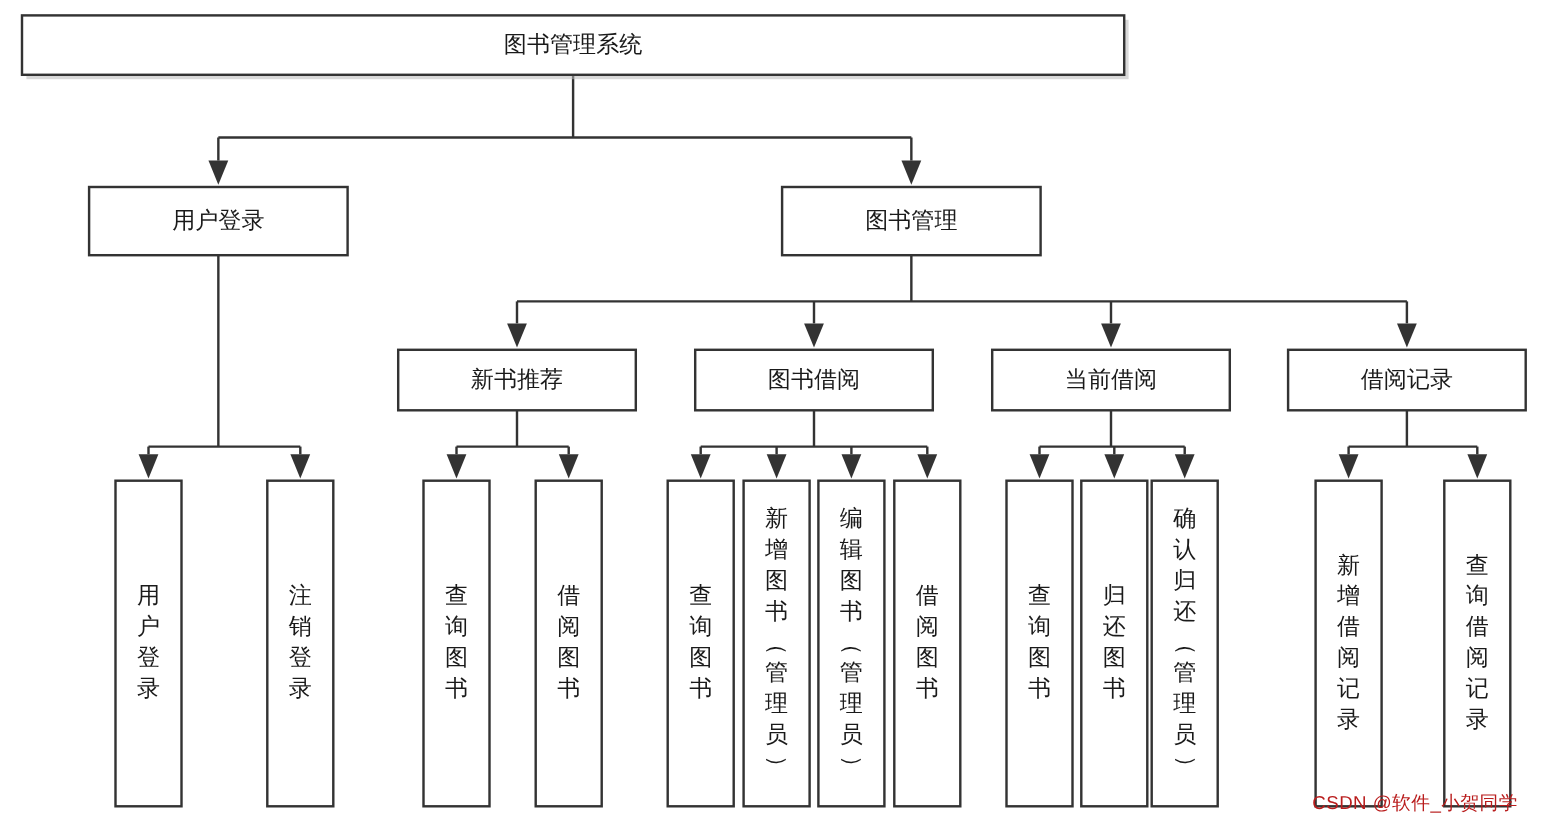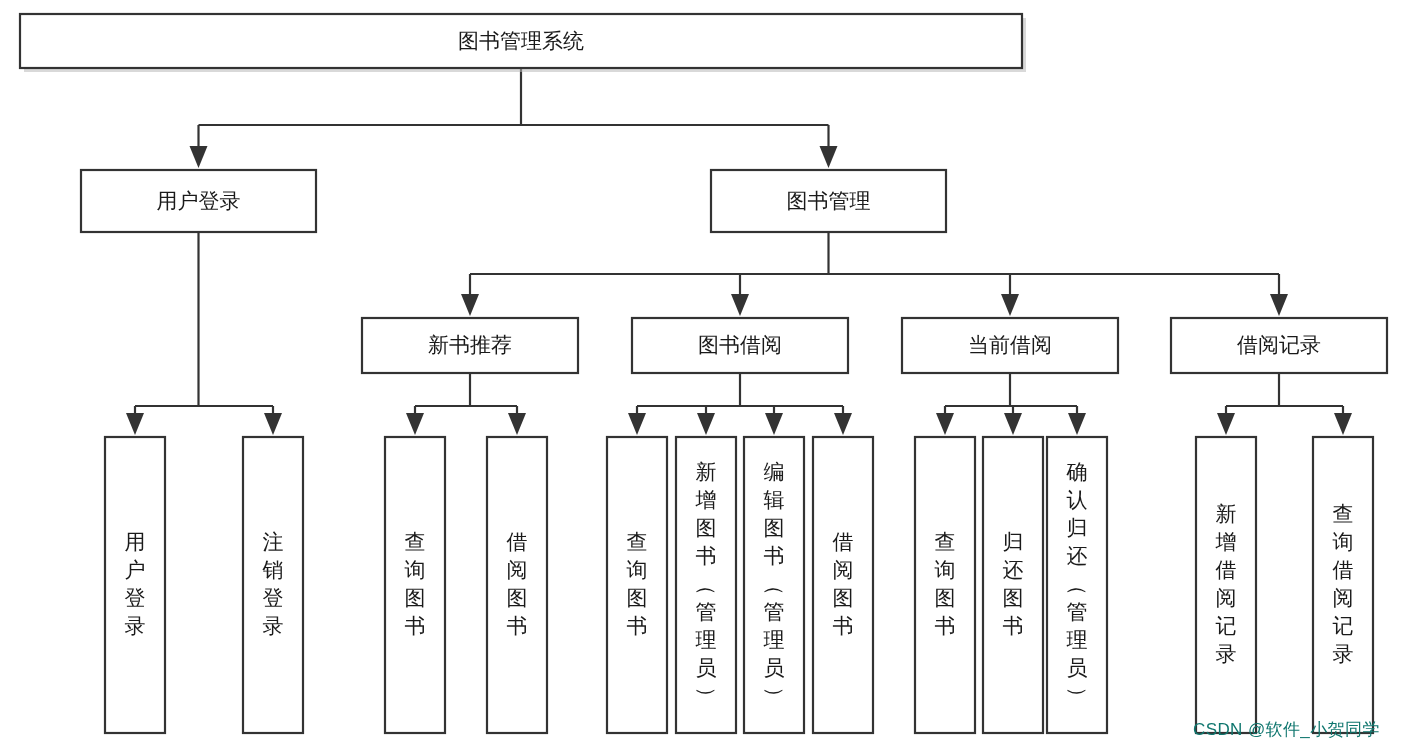--- a/index.html
+++ b/index.html
@@ -58,21 +58,21 @@
     font-family: "Liberation Sans", "DejaVu Sans", sans-serif;
     font-size: 21px;
     fill: #1a1a1a;
     text-anchor: middle;
     dominant-baseline: middle;
   }
   .watermark-text {
     position: absolute;
     font-family: "Liberation Sans", "DejaVu Sans", sans-serif;
     font-size: 17px;
-    color: #0f766e;
+    color: #b91c1c;
     white-space: nowrap;
     letter-spacing: 0.4px;
     pointer-events: none;
   }
 </style>
 </head>
 <body>
 
 <div id="diagram-root">
   <svg class="diagram-canvas" viewBox="0 0 1405 747" xmlns="http://www.w3.org/2000/svg">

